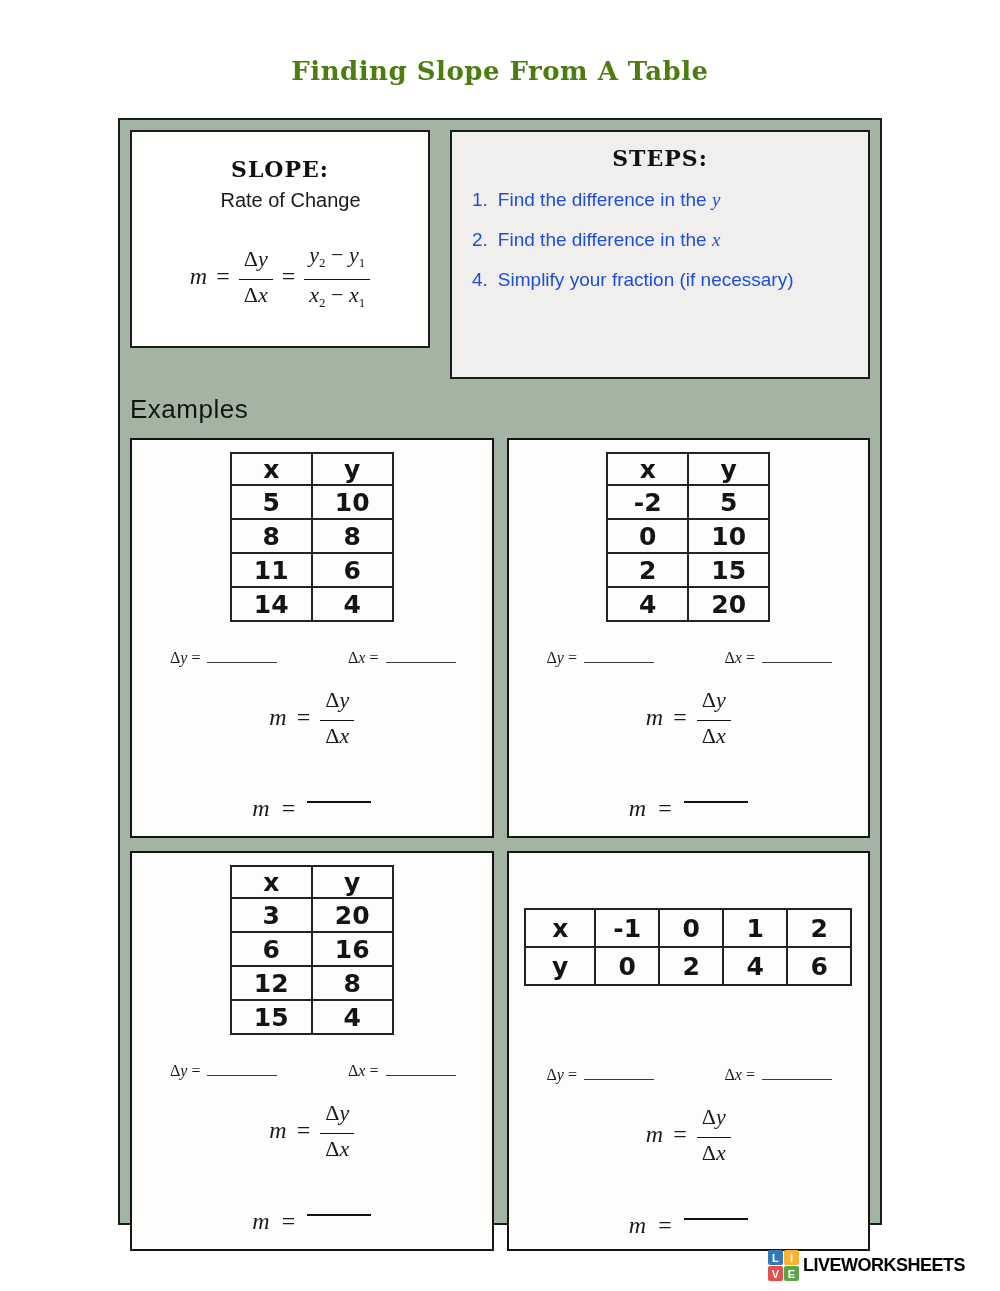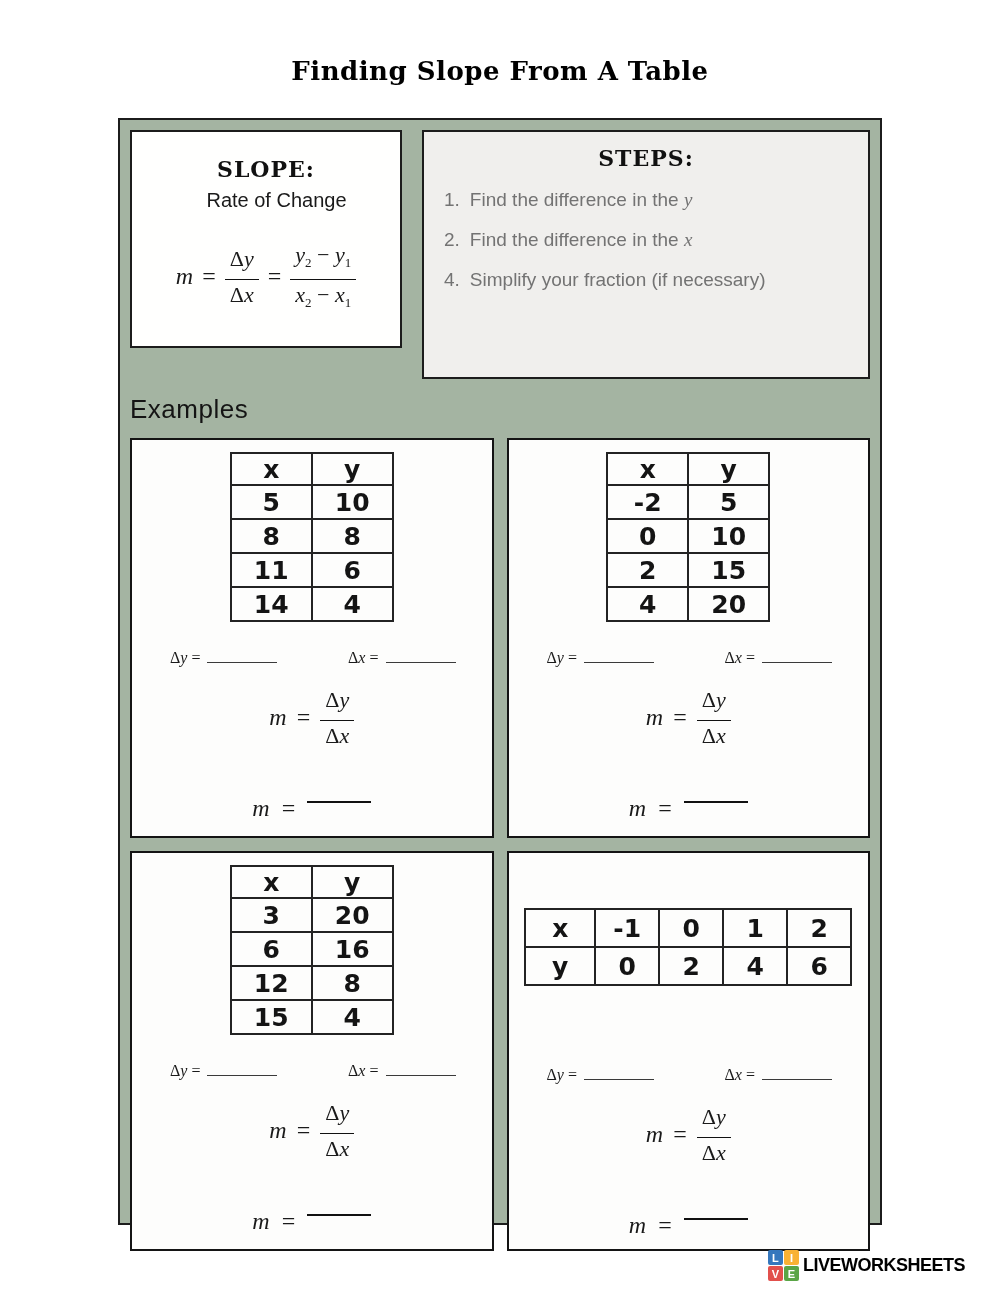--- a/index.html
+++ b/index.html
@@ -5,50 +5,50 @@
   * { box-sizing: border-box; }
   html, body { margin: 0; padding: 0; }
   body {
     width: 1000px; height: 1291px; position: relative;
     background: #ffffff; font-family: "Liberation Sans", sans-serif;
     color: #1a1a1a; overflow: hidden;
   }
   .page-title {
     position: absolute; top: 56px; left: 0; width: 100%;
     text-align: center; font-family: "DejaVu Serif", serif;
-    font-weight: 700; font-size: 26px; letter-spacing: 0.5px; color: #000000;
+    font-weight: 700; font-size: 26px; letter-spacing: 0.5px; color: #4d7c0f;
   }
   .frame {
     position: absolute; left: 118px; top: 118px; width: 764px; height: 1107px;
     background: #a4b4a2; border: 2px solid #1c1c1c; padding: 10px;
   }
   .top-row { display: flex; gap: 20px; }
   .slope-box {
-    width: 272px; height: 218px; background: #fffffe;
+    width: 300px; height: 218px; background: #fffffe;
     border: 2px solid #1c1c1c; text-align: center; padding-top: 24px;
   }
   .slab { font-family: "DejaVu Serif", serif; font-weight: 700; font-size: 22px; letter-spacing: 1px; color: #111; }
   .slope-sub { font-size: 20px; margin-top: 7px; color: #1a1a1a; padding-left: 21px; }
   .math { font-family: "Liberation Serif", serif; color: #1a1a1a; }
   .it { font-style: italic; }
   .up { font-style: normal; }
   .slope-formula {
     margin-top: 30px; display: flex; justify-content: center;
     align-items: center; gap: 9px; font-size: 24px;
   }
   .frac { display: inline-block; text-align: center; font-size: 22px; line-height: 1.15; }
   .frac .num { display: block; padding: 0 5px 8px; border-bottom: 1.6px solid #111; font-family: Liberation Serif, serif; }
   .frac .den { display: block; padding: 2px 5px 0; }
   sub { font-size: 13px; }
   .steps-box {
     flex: 1; height: 249px; background: #f0efed;
     border: 2px solid #1c1c1c; padding: 13px 20px 0 20px;
   }
   .steps-title { text-align: center; margin-bottom: 4px; }
-  .step { font-size: 19px; margin-top: 18px; color: #737373; }
+  .step { font-size: 19px; margin-top: 18px; color: #1d4ed8; }
   .step .n { margin-right: 10px; }
   .step .var { font-family: "Liberation Serif", serif; font-style: italic; }
   .examples-heading {
     text-align: left; font-size: 26px; color: #141414;
     padding: 15px 0 13px 0; letter-spacing: 0.5px;
   }
   .grid { display: grid; grid-template-columns: 1fr 1fr; gap: 13px; }
   .panel { background: #fdfdfc; border: 2px solid #141414; height: 400px; }
   table.vtable {
     margin: 12px auto 0; border-collapse: collapse;

